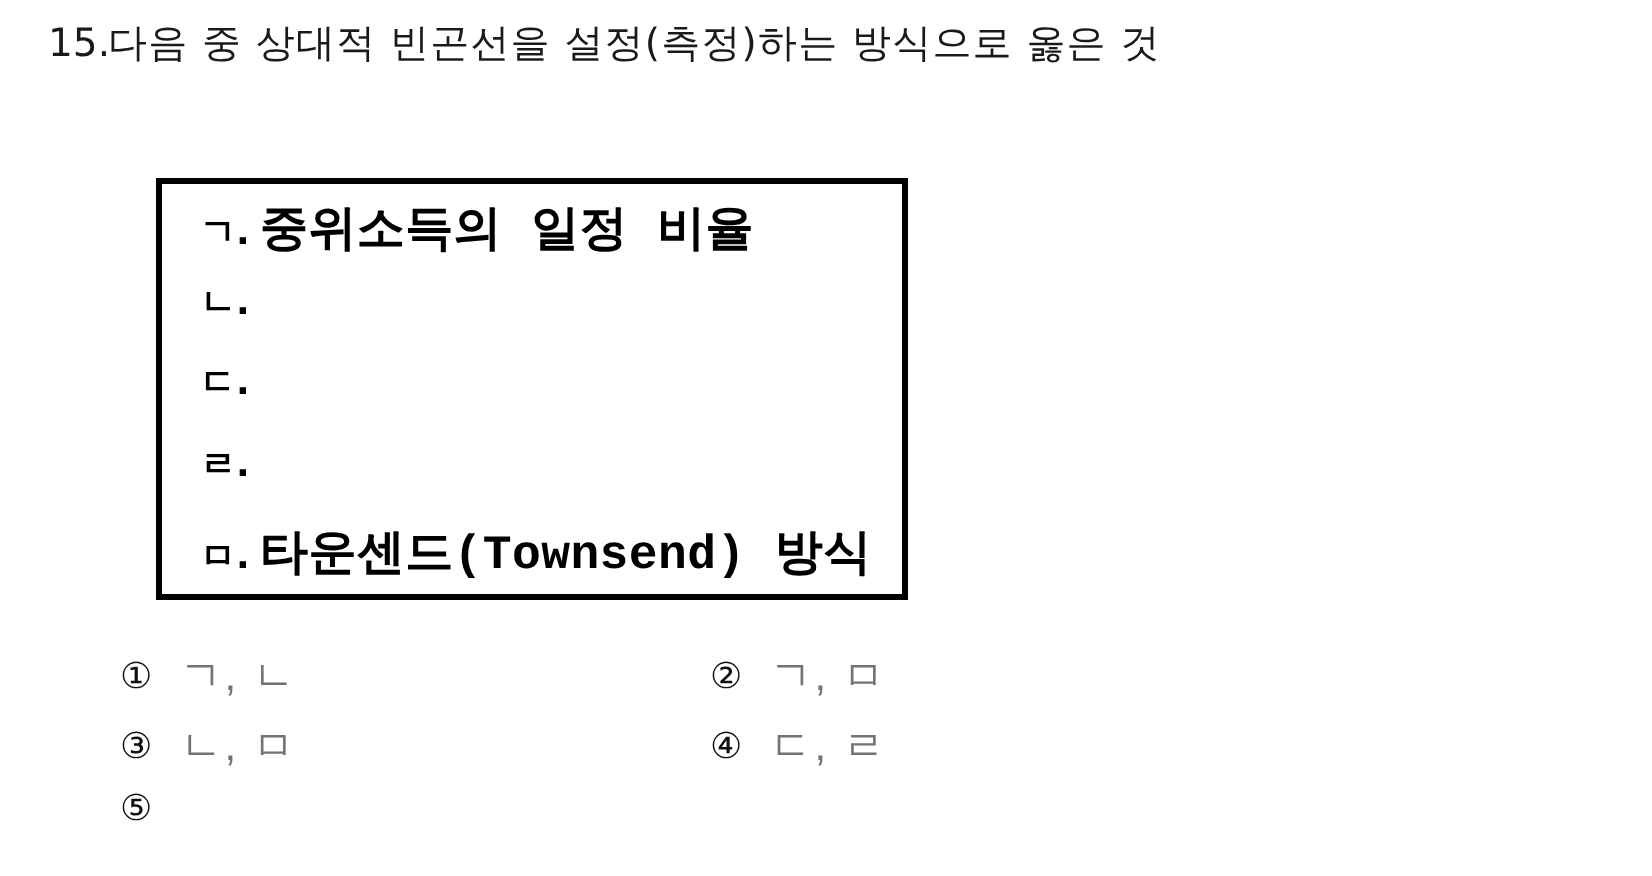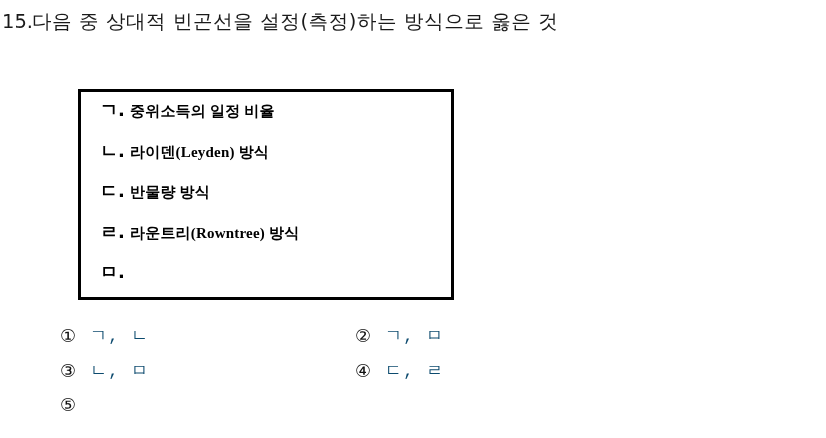--- a/index.html
+++ b/index.html
@@ -13,21 +13,21 @@
     position: relative;
     overflow: hidden;
     font-family: "DejaVu Sans", "Liberation Sans", sans-serif;
     color: #000000;
     -webkit-font-smoothing: antialiased;
   }
 
   
   .question-block {
     position: absolute;
-    left: 2px;
+    left: 24px;
     top: 7px;
     width: 800px;
   }
   .q-line {
     display: block;
     font-size: 19.5px;
     line-height: 29px;
     letter-spacing: 0.6px;
     white-space: pre;
     color: #1a1a1a;
@@ -69,24 +69,24 @@
   .stmt-marker {
     display: inline-block;
     width: 30px;
     flex: 0 0 30px;
     font-size: 18px;
     font-weight: 700;
     letter-spacing: 0px;
     font-family: "DejaVu Sans", "Liberation Sans", sans-serif;
   }
   .stmt-text {
-    font-size: 15px;
+    font-size: 24px;
     font-weight: 700;
     letter-spacing: 0.2px;
-    font-family: Liberation Serif, serif;
+    font-family: Liberation Mono, monospace;
   }
 
   
   .choices {
     position: absolute;
     left: 0;
     top: 318px;
     width: 826px;
     height: 120px;
   }
@@ -98,24 +98,24 @@
   }
   .choice-num {
     display: inline-block;
     width: 30px;
     flex: 0 0 30px;
     font-size: 18px;
     color: #111111;
     font-family: "DejaVu Sans", "Liberation Sans", sans-serif;
   }
   .choice-text {
-    font-size: 17px;
+    font-size: 21px;
     letter-spacing: 1.2px;
-    color: #0c4a6e;
-    font-family: Liberation Mono, monospace;
+    color: #737373;
+    font-family: Liberation Sans, sans-serif;
   }
   .col-left  { left: 60px; }
   .col-right { left: 355px; }
   .row-1 { top: 6px; }
   .row-2 { top: 41px; }
   .row-3 { top: 76px; }
 </style>
 </head>
 <body>
 
@@ -126,35 +126,33 @@
 <div class="statement-box">
   <div class="statement-list">
 
     <div class="statement-row">
       <span class="stmt-marker">ㄱ.</span>
       <span class="stmt-text">중위소득의 일정 비율</span>
     </div>
 
     <div class="statement-row">
       <span class="stmt-marker">ㄴ.</span>
-      <span class="stmt-text">라이덴(Leyden) 방식</span>
     </div>
 
     <div class="statement-row">
       <span class="stmt-marker">ㄷ.</span>
-      <span class="stmt-text">반물량 방식</span>
     </div>
 
     <div class="statement-row">
       <span class="stmt-marker">ㄹ.</span>
-      <span class="stmt-text">라운트리(Rowntree) 방식</span>
     </div>
 
     <div class="statement-row">
       <span class="stmt-marker">ㅁ.</span>
+      <span class="stmt-text">타운센드(Townsend) 방식</span>
     </div>
 
   </div>
 </div>
 
 <div class="choices">
 
   <div class="choice col-left row-1">
     <span class="choice-num">①</span>
     <span class="choice-text">ㄱ, ㄴ</span>

